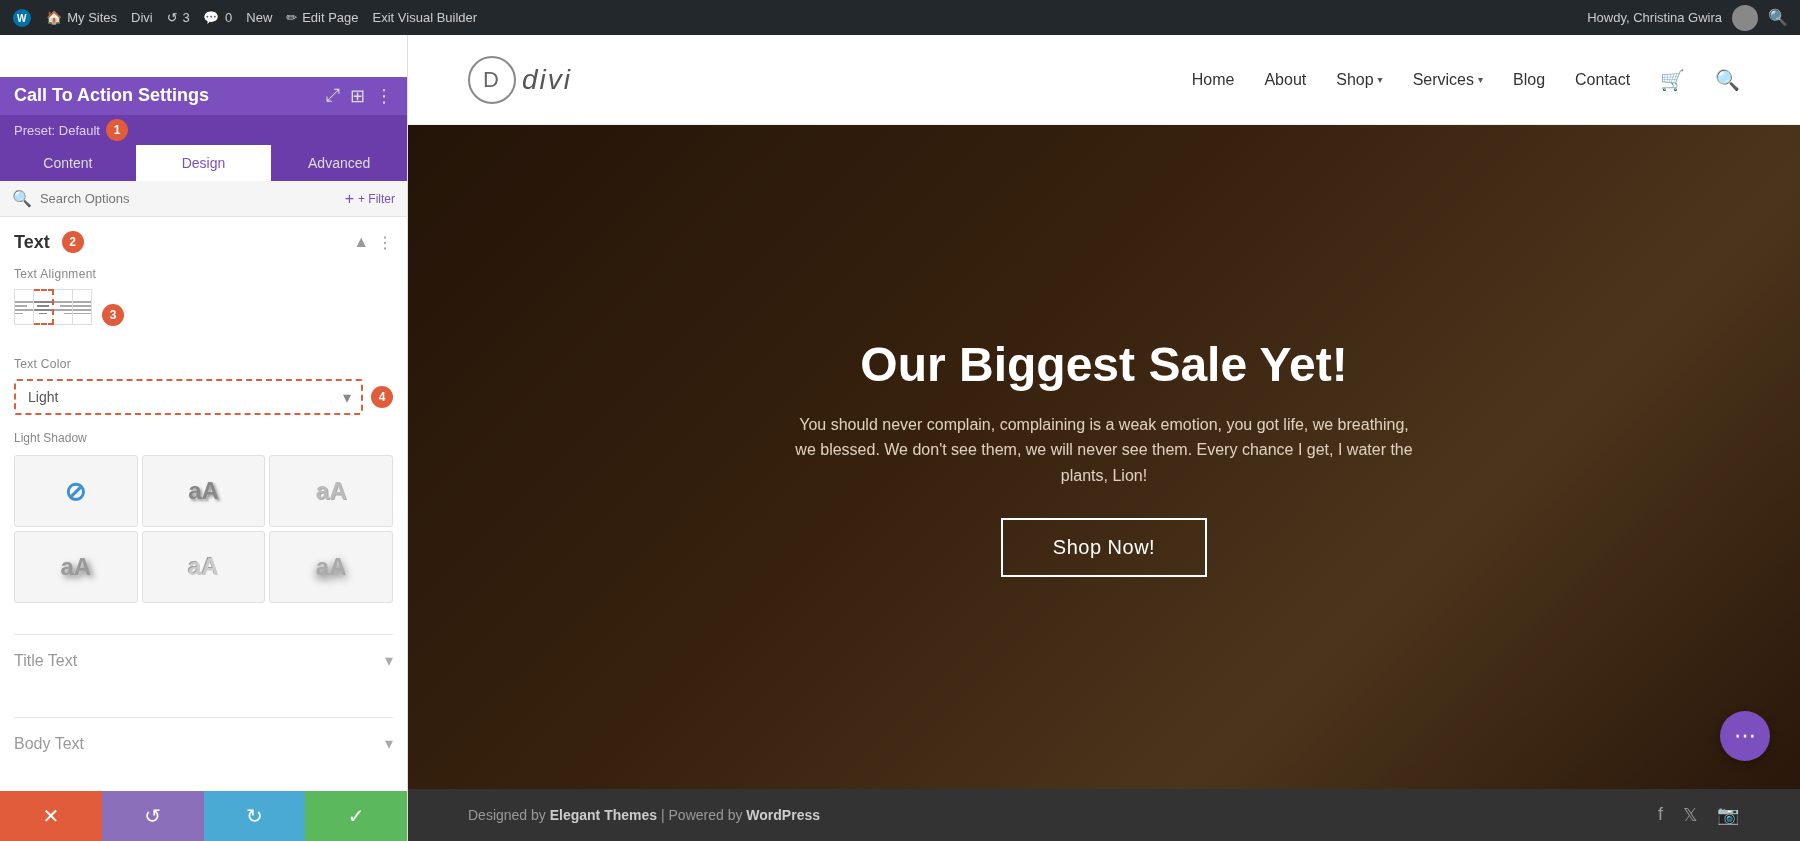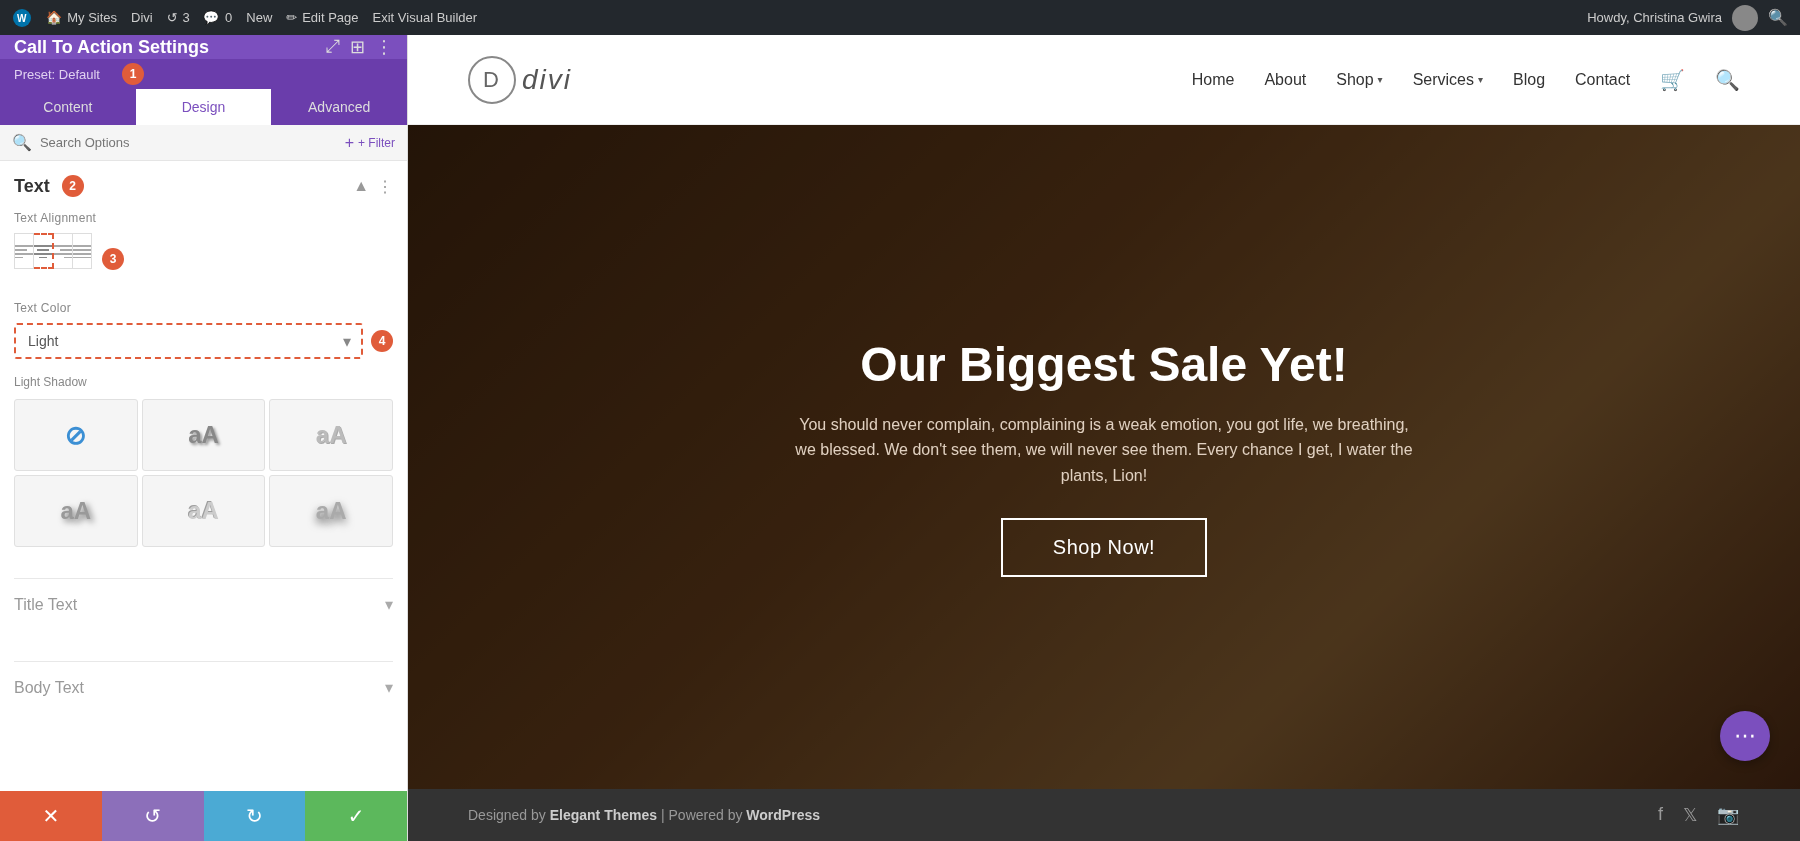--- a/index.html
+++ b/index.html
@@ -37,33 +37,34 @@
       background: #fff;
       display: flex;
       flex-direction: column;
       flex-shrink: 0;
       border-right: 1px solid #ddd;
       overflow: hidden;
     }
 
     .panel-header {
       background: #7b4fbe;
-      padding: 1px 14px;
-      display: flex;
-      align-items: flex-end;
+      padding: 8px 14px;
+      display: flex;
+      align-items: flex-start;
       justify-content: space-between;
+      margin-top: 42px;
     }
     .panel-title { color: #fff; font-size: 18px; font-weight: 600; }
     .panel-header-icons { display: flex; gap: 10px; color: #ddd; cursor: pointer; }
     .panel-header-icons span { font-size: 18px; color: #ddd; }
 
     .panel-preset {
       background: #6a3dab;
       padding: 4px 14px;
-      display: flex; align-items: center; gap: 22px;
+      display: flex; align-items: center; gap: 6px;
     }
     .preset-label { color: #e0d0f0; font-size: 13px; }
     .badge-1 {
       width: 22px; height: 22px; border-radius: 50%; background: #e05c3a;
       color: #fff; font-size: 12px; font-weight: bold;
       display: flex; align-items: center; justify-content: center;
     }
 
     .panel-tabs {
       display: flex;

